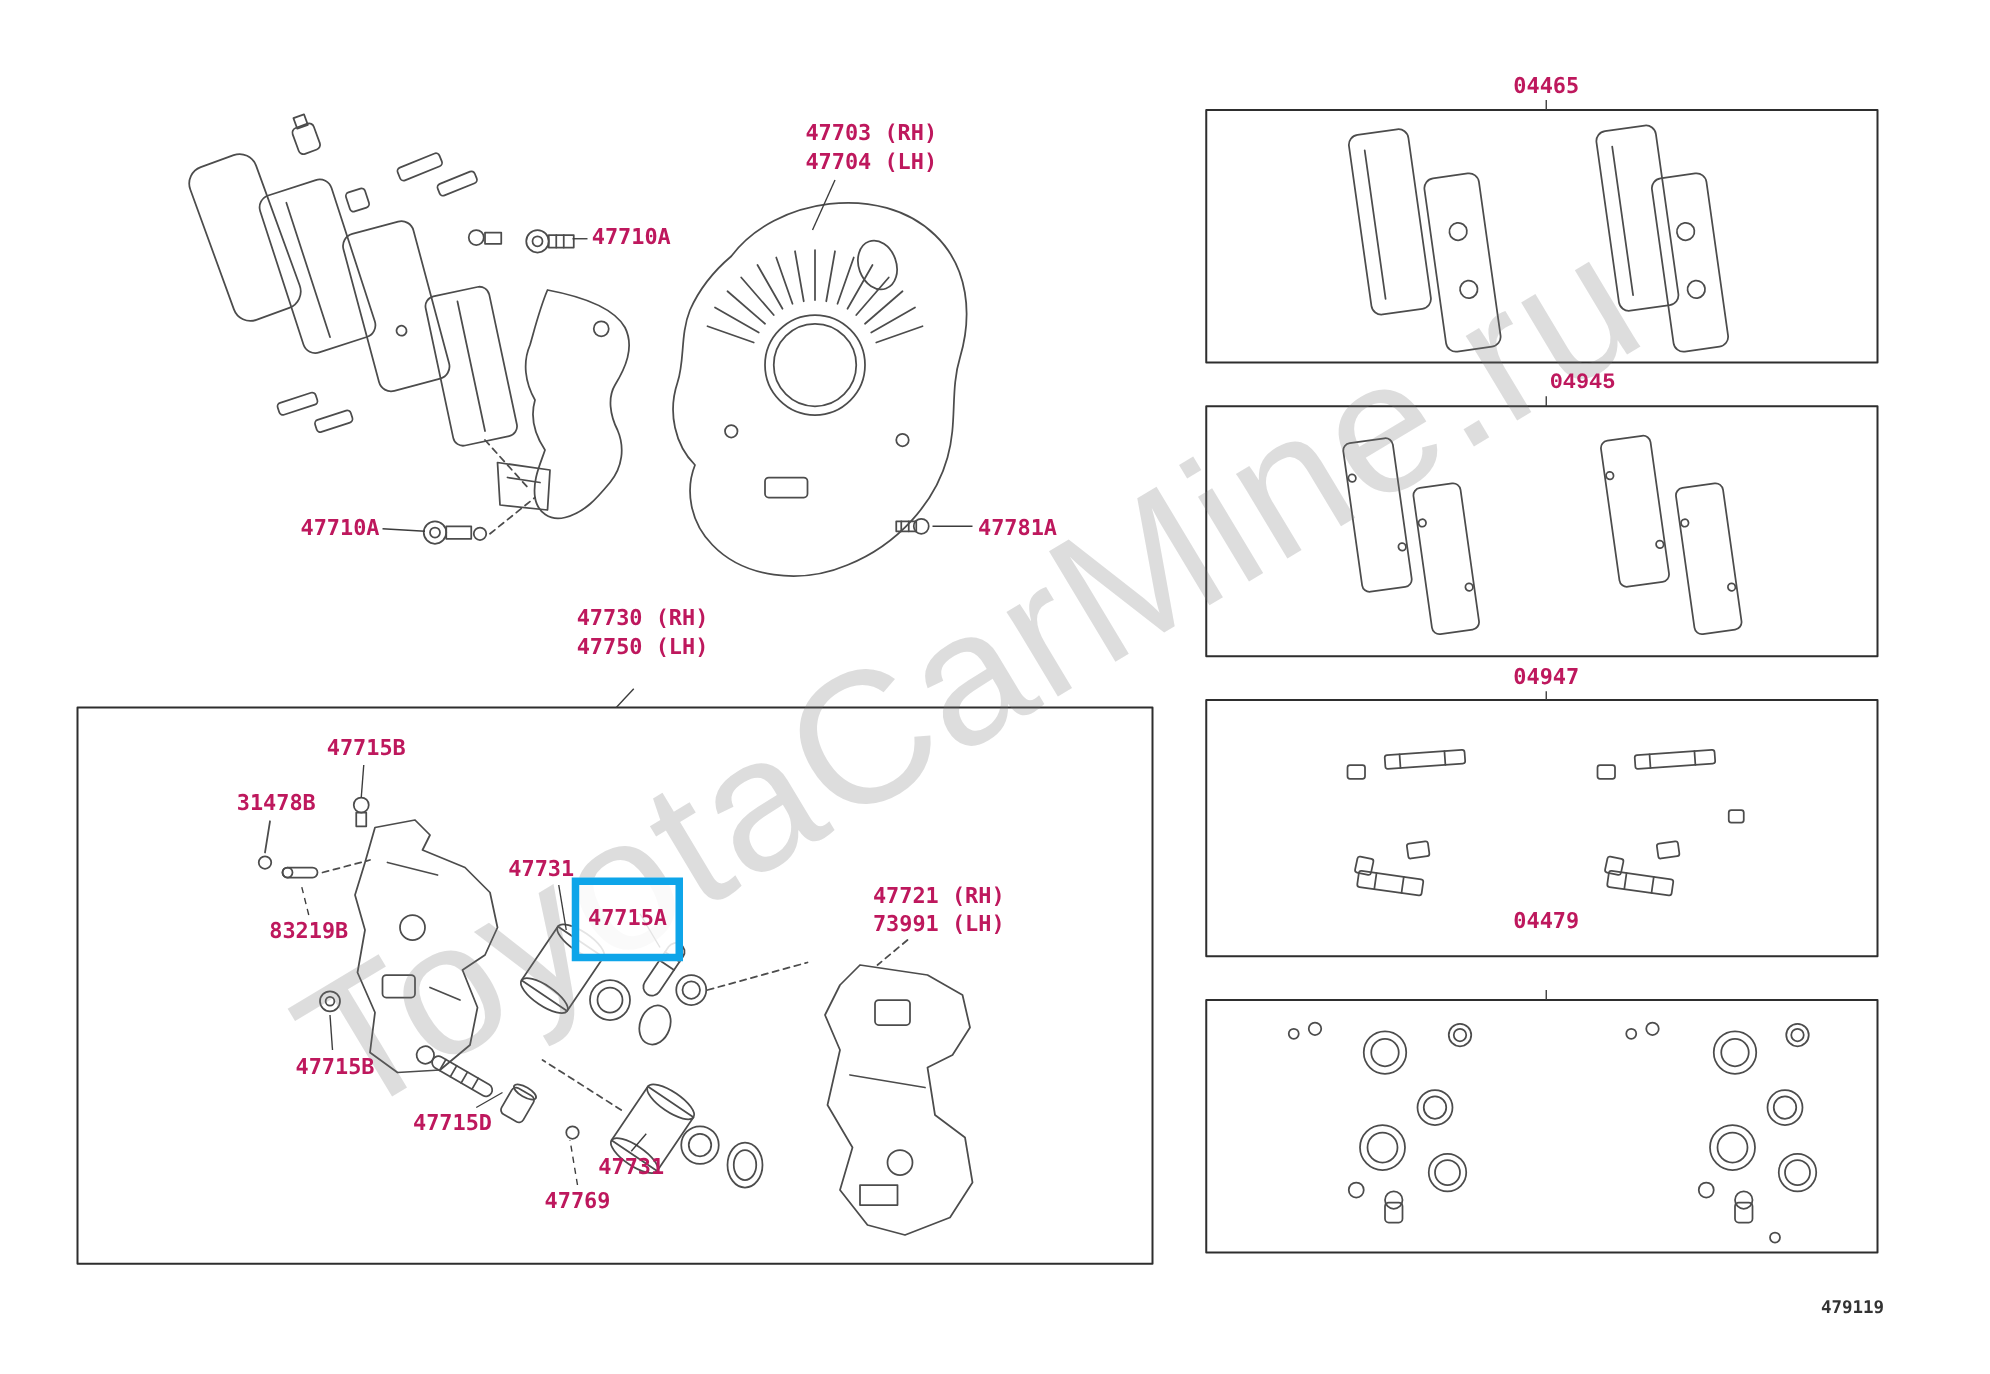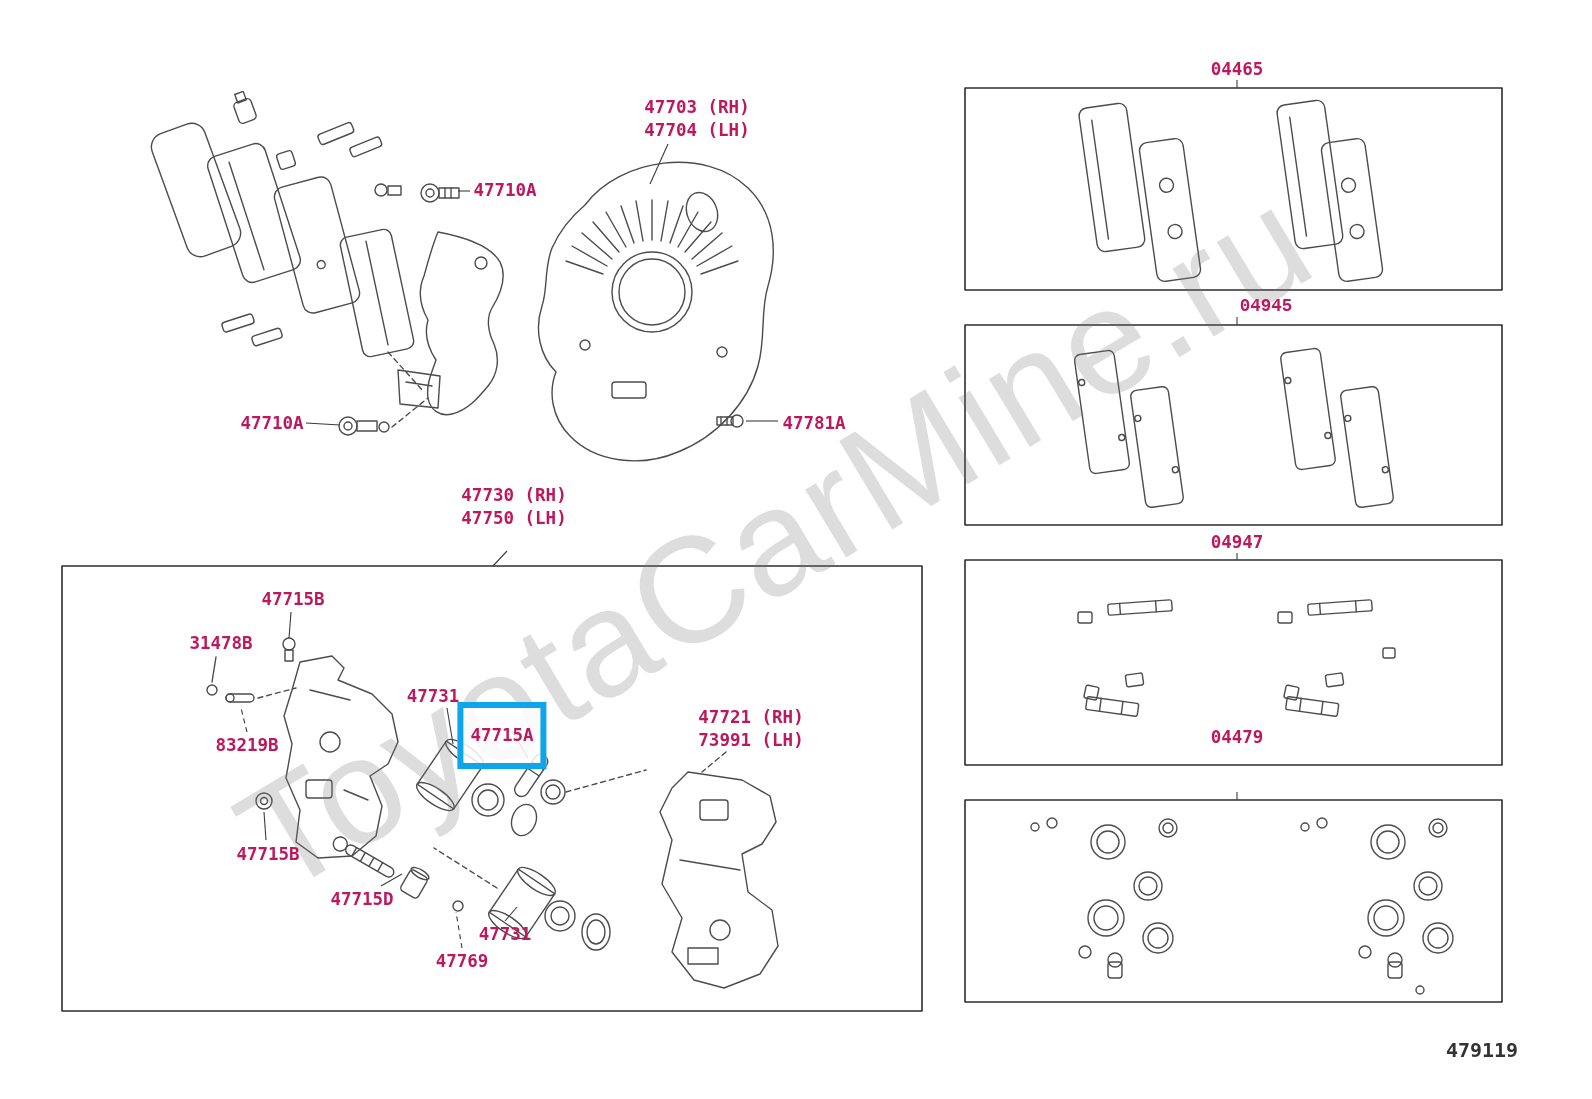--- a/index.html
+++ b/index.html
@@ -17,21 +17,21 @@
     color:rgba(120,120,120,0.25); white-space:nowrap; pointer-events:none;
   }
   .lbl {
     position:absolute; transform:translateX(-50%);
     color:#be185d; font-weight:bold; font-size:17.5px; line-height:23px;
     white-space:nowrap; text-align:center; z-index:3;
   }
   .lbl.boxed { border:6px solid #0ea5e9; padding:16px 7px; background:rgba(255,255,255,0.85); }
   .plate {
     position:absolute; transform:translateX(-50%);
-    color:#333; font-weight:bold; font-size:20px; z-index:3;
+    color:#333; font-weight:bold; font-size:14px; z-index:3;
   }
 </style>
 </head>
 <body>
 
 <div class="canvas">
 
   <svg class="art" width="1592" height="1099" viewBox="0 0 1592 1099">
     <g fill="none" stroke="#4c4c4c" stroke-width="1.4" stroke-linecap="round" stroke-linejoin="round">
 

